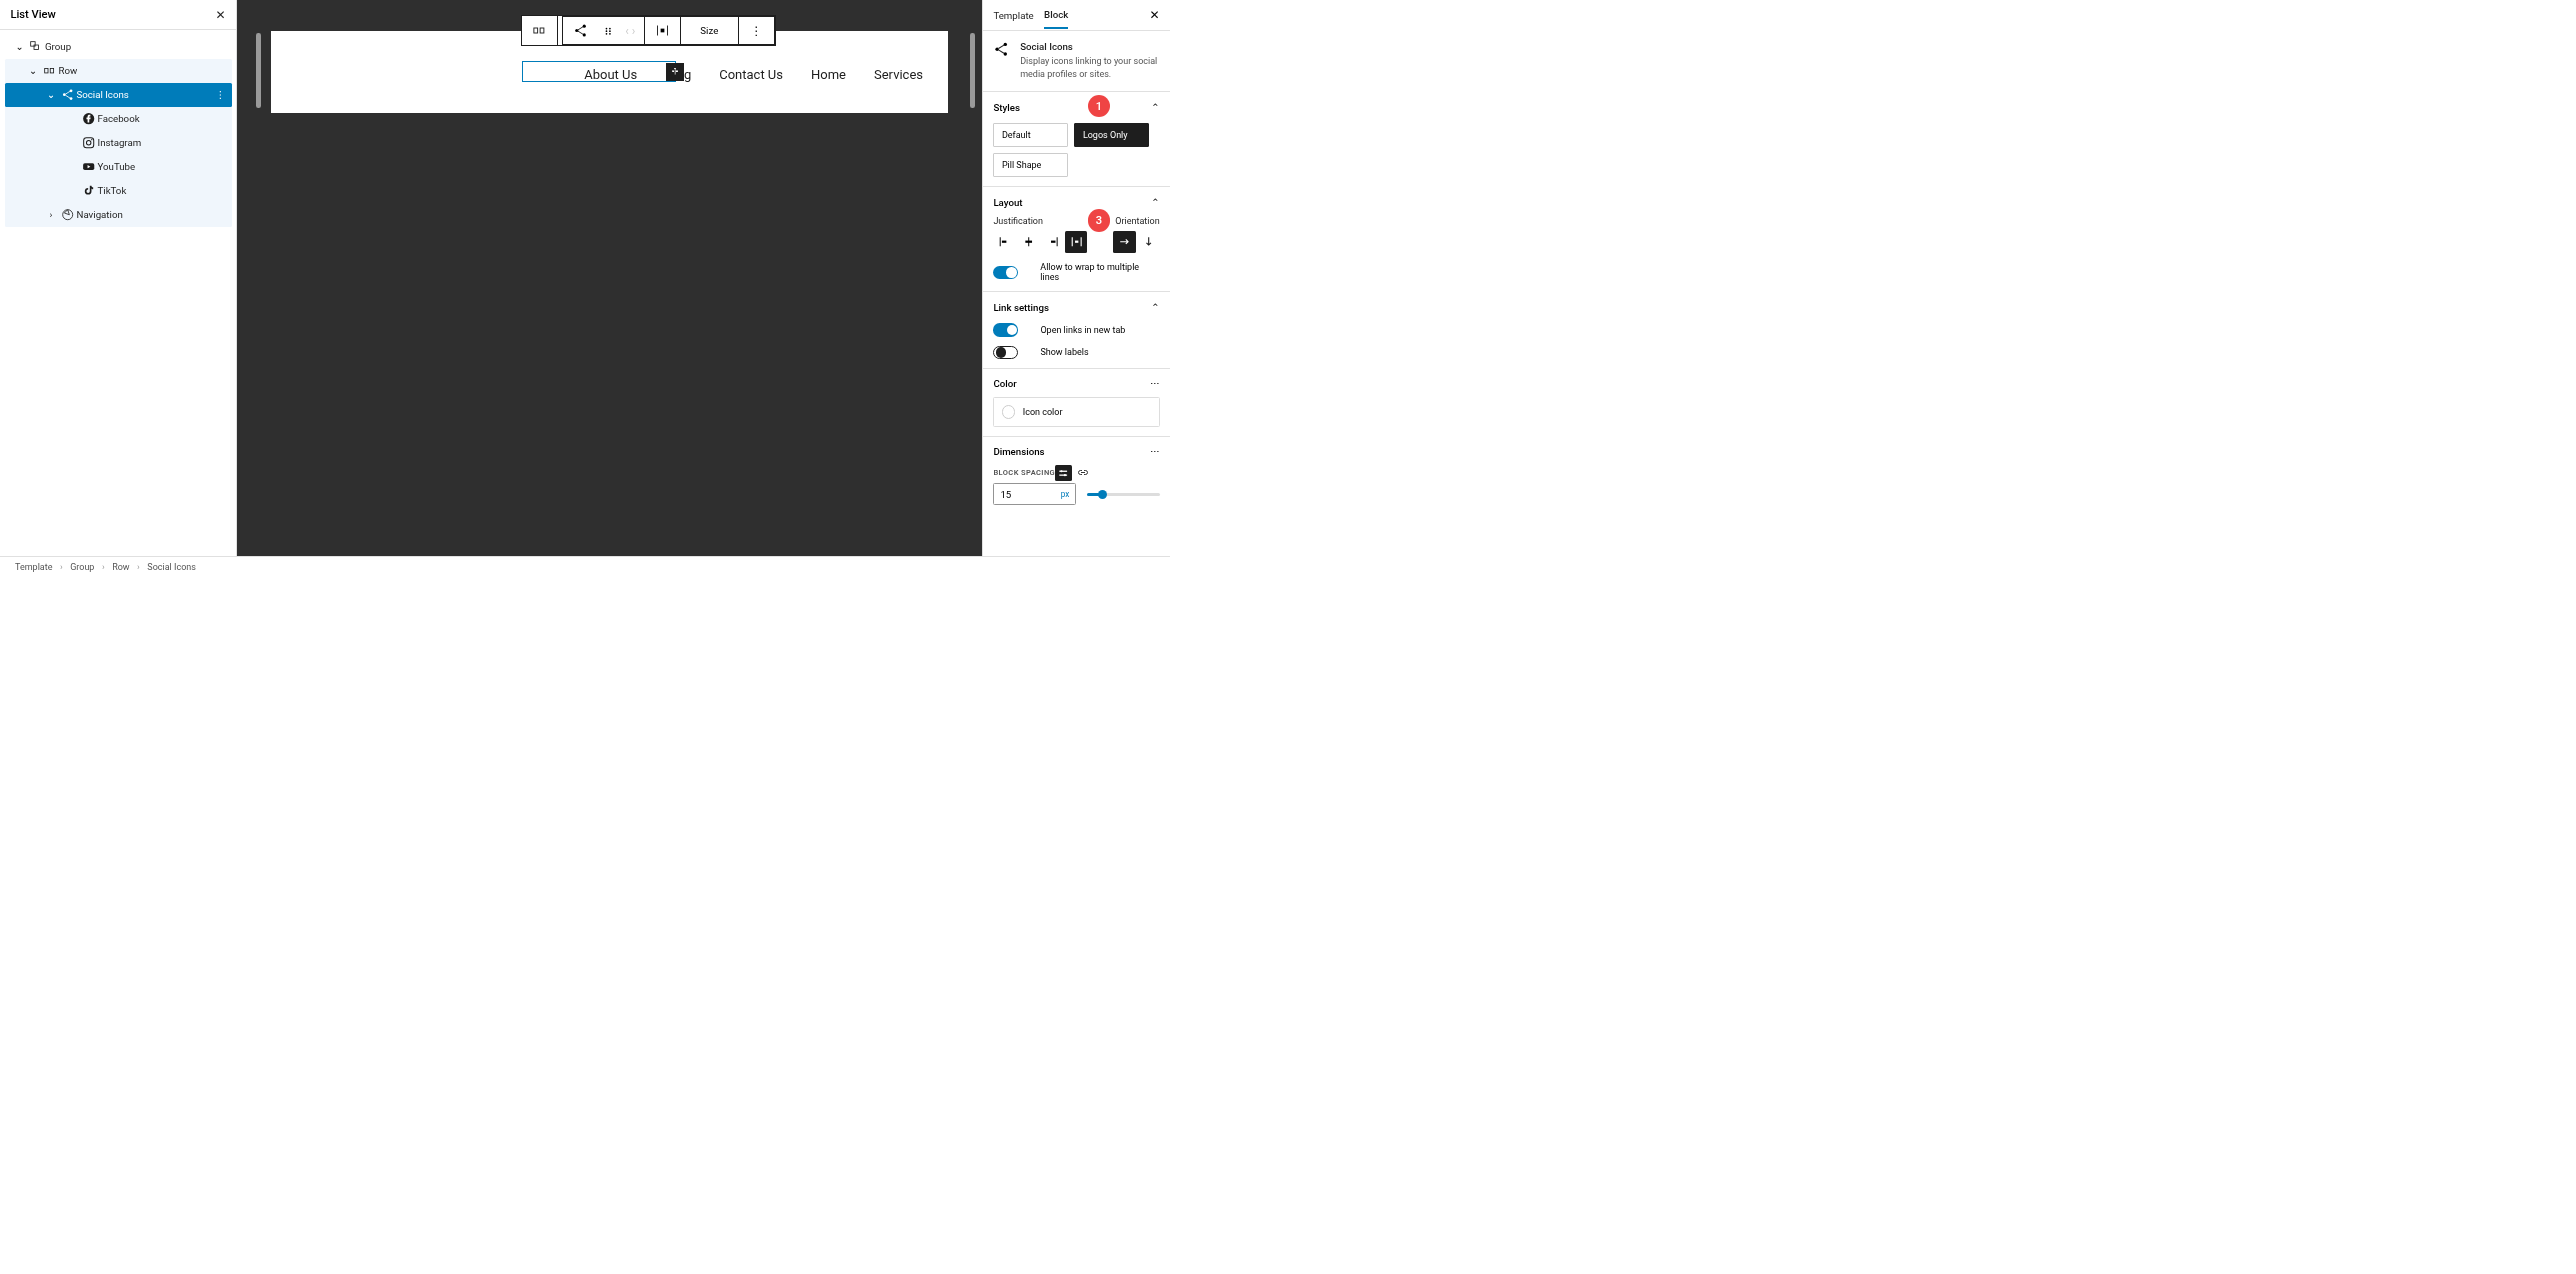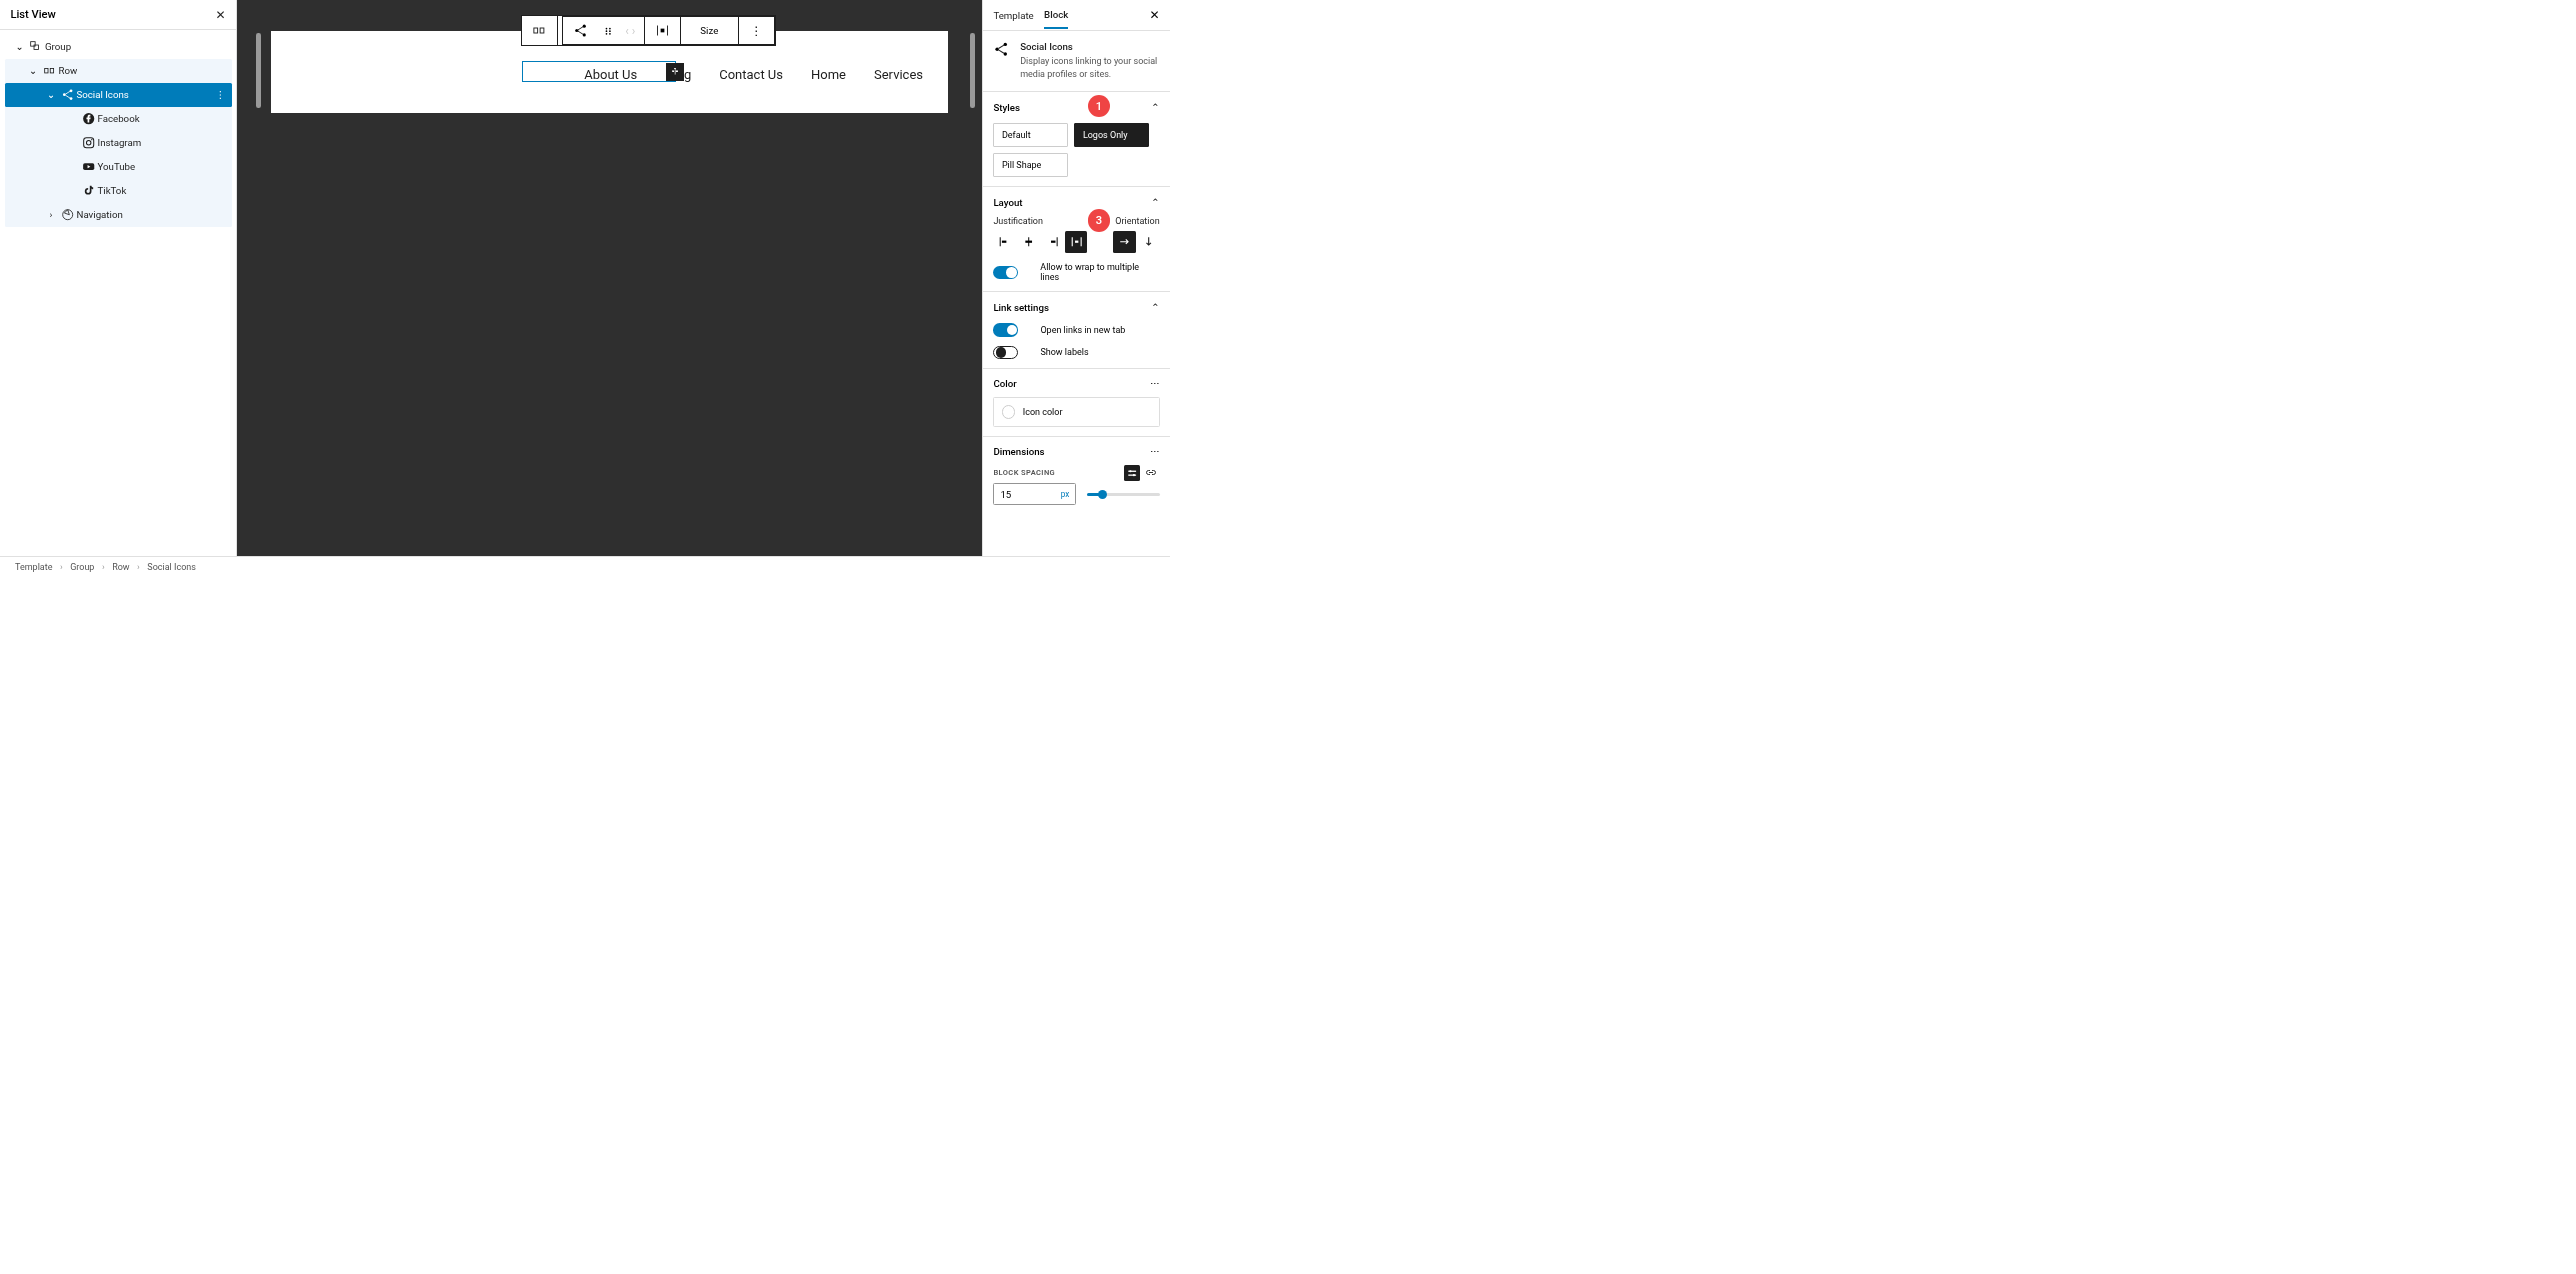--- a/index.html
+++ b/index.html
@@ -51,21 +51,21 @@
 .btn-row { display:flex; gap:1.5px; margin-top:4.5px; }
 .sq-btn { width:22.4px; height:22.4px; display:flex; align-items:center; justify-content:center; cursor:pointer; border-radius:1.5px; }
 .sq-btn.active { background:#1e1e1e; color:#fff; }
 .toggle-row { display:flex; align-items:center; gap:22px; margin-top:9px; font-size:9px; }
 .toggle { width:25px; height:13.4px; border-radius:6.7px; position:relative; cursor:pointer; }
 .toggle.on { background:#007cba; } .toggle.off { background:#fff; border:0.7px solid #1e1e1e; }
 .toggle .knob { width:10.4px; height:10.4px; border-radius:50%; position:absolute; top:1.5px; }
 .toggle.on .knob { background:#fff; right:1.5px; } .toggle.off .knob { background:#1e1e1e; left:1.5px; top:0.7px; width:10.4px; height:10.4px; }
 .color-row { border:0.7px solid #ddd; padding:7.5px; display:flex; align-items:center; gap:7.5px; margin-top:7.5px; font-size:9px; cursor:pointer; border-radius:1.5px; }
 .color-swatch { width:13.4px; height:13.4px; border-radius:50%; border:0.7px solid #ccc; background:#fff; }
-.dim-row { display:flex; align-items:center; justify-content:space-between; margin-top:7.5px; }
+.dim-row { display:flex; align-items:center; margin-top:7.5px; }
 .dim-label { font-size:7.5px; font-weight:600; letter-spacing:0.4px; color:#555; }
 .dim-ctrl { display:flex; gap:3px; }
 .dim-ctrl .ctrl { width:16.4px; height:16.4px; display:flex; align-items:center; justify-content:center; border-radius:1.5px; cursor:pointer; }
 .dim-ctrl .ctrl.active{background:#1e1e1e; color:#fff;}
 .spacing-row { display:flex; align-items:center; gap:10.4px; margin-top:2px; }
 .spacing-input { border:0.7px solid #949494; border-radius:1.5px; width:83px; height:22.4px; display:flex; align-items:center; padding:0 6px; font-size:9.7px; justify-content:space-between; }
 .spacing-input .unit{color:#007cba; font-size:8.2px; cursor:pointer;}
 .slider { flex:1; height:3px; background:#ddd; border-radius:1.5px; position:relative; }
 .slider .fill { position:absolute; left:0; top:0; height:100%; background:#007cba; border-radius:1.5px; }
 .slider .knob { width:9px; height:9px; background:#007cba; border-radius:50%; position:absolute; top:-3px; }

